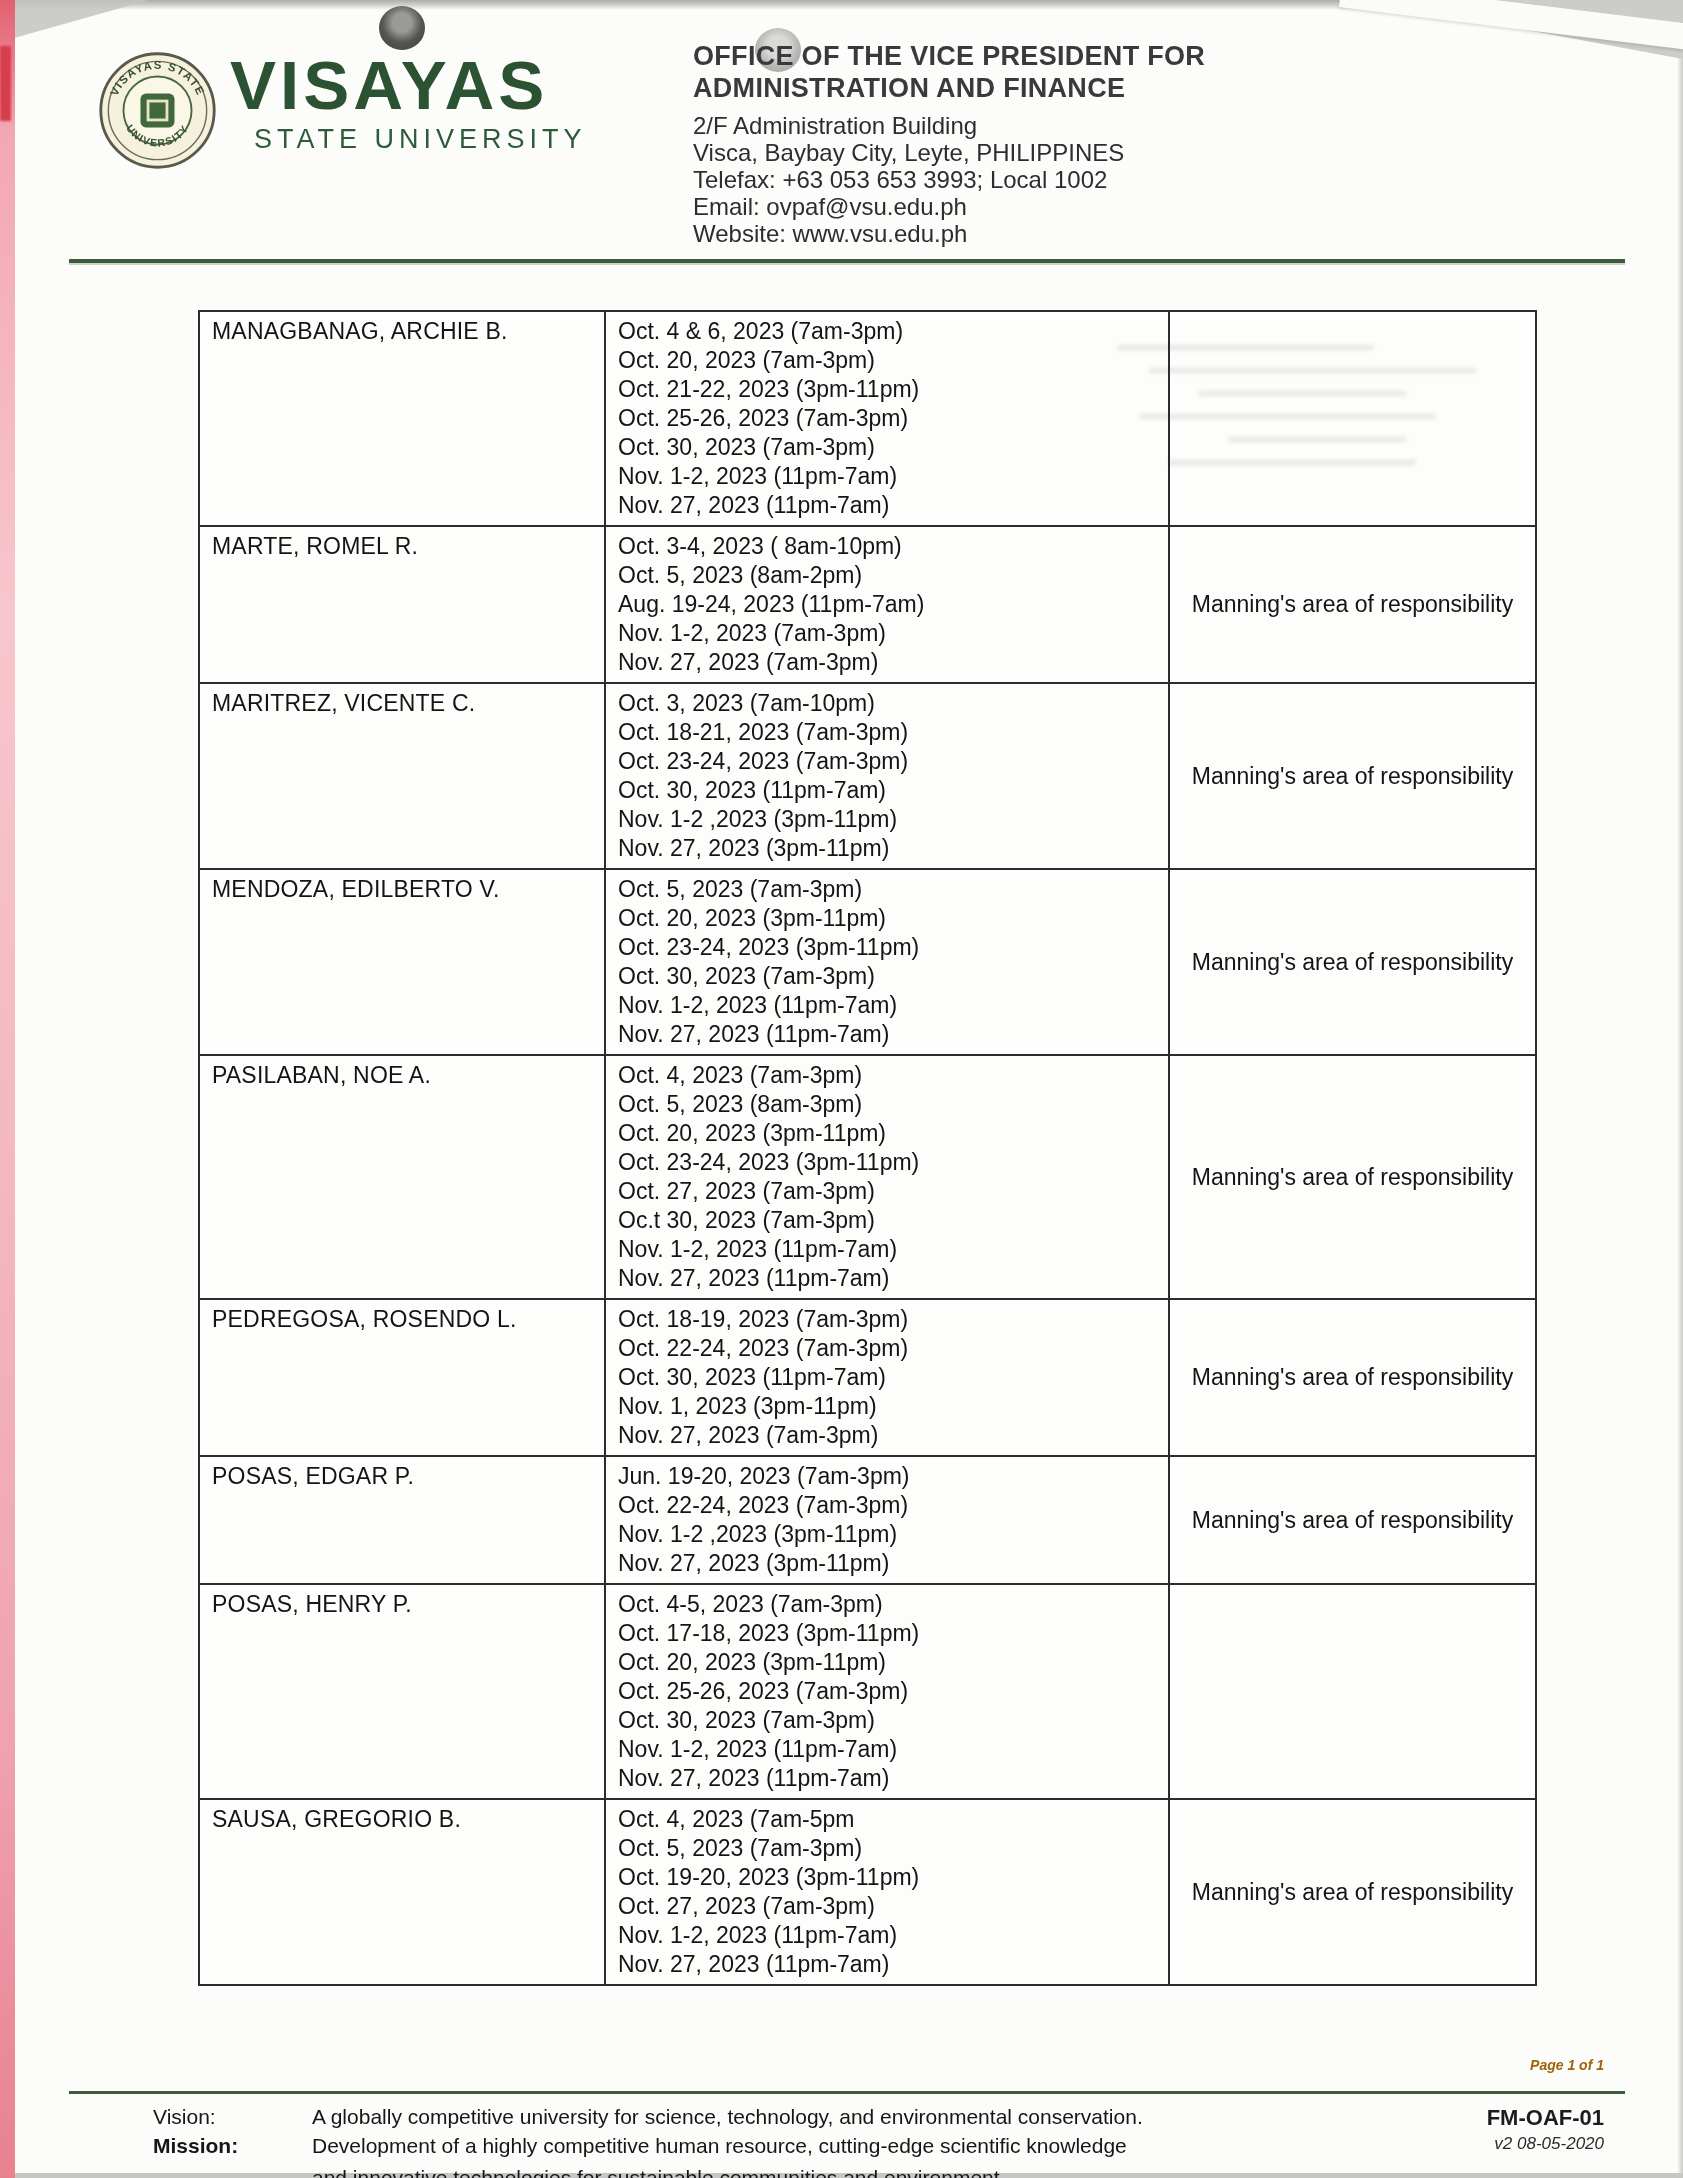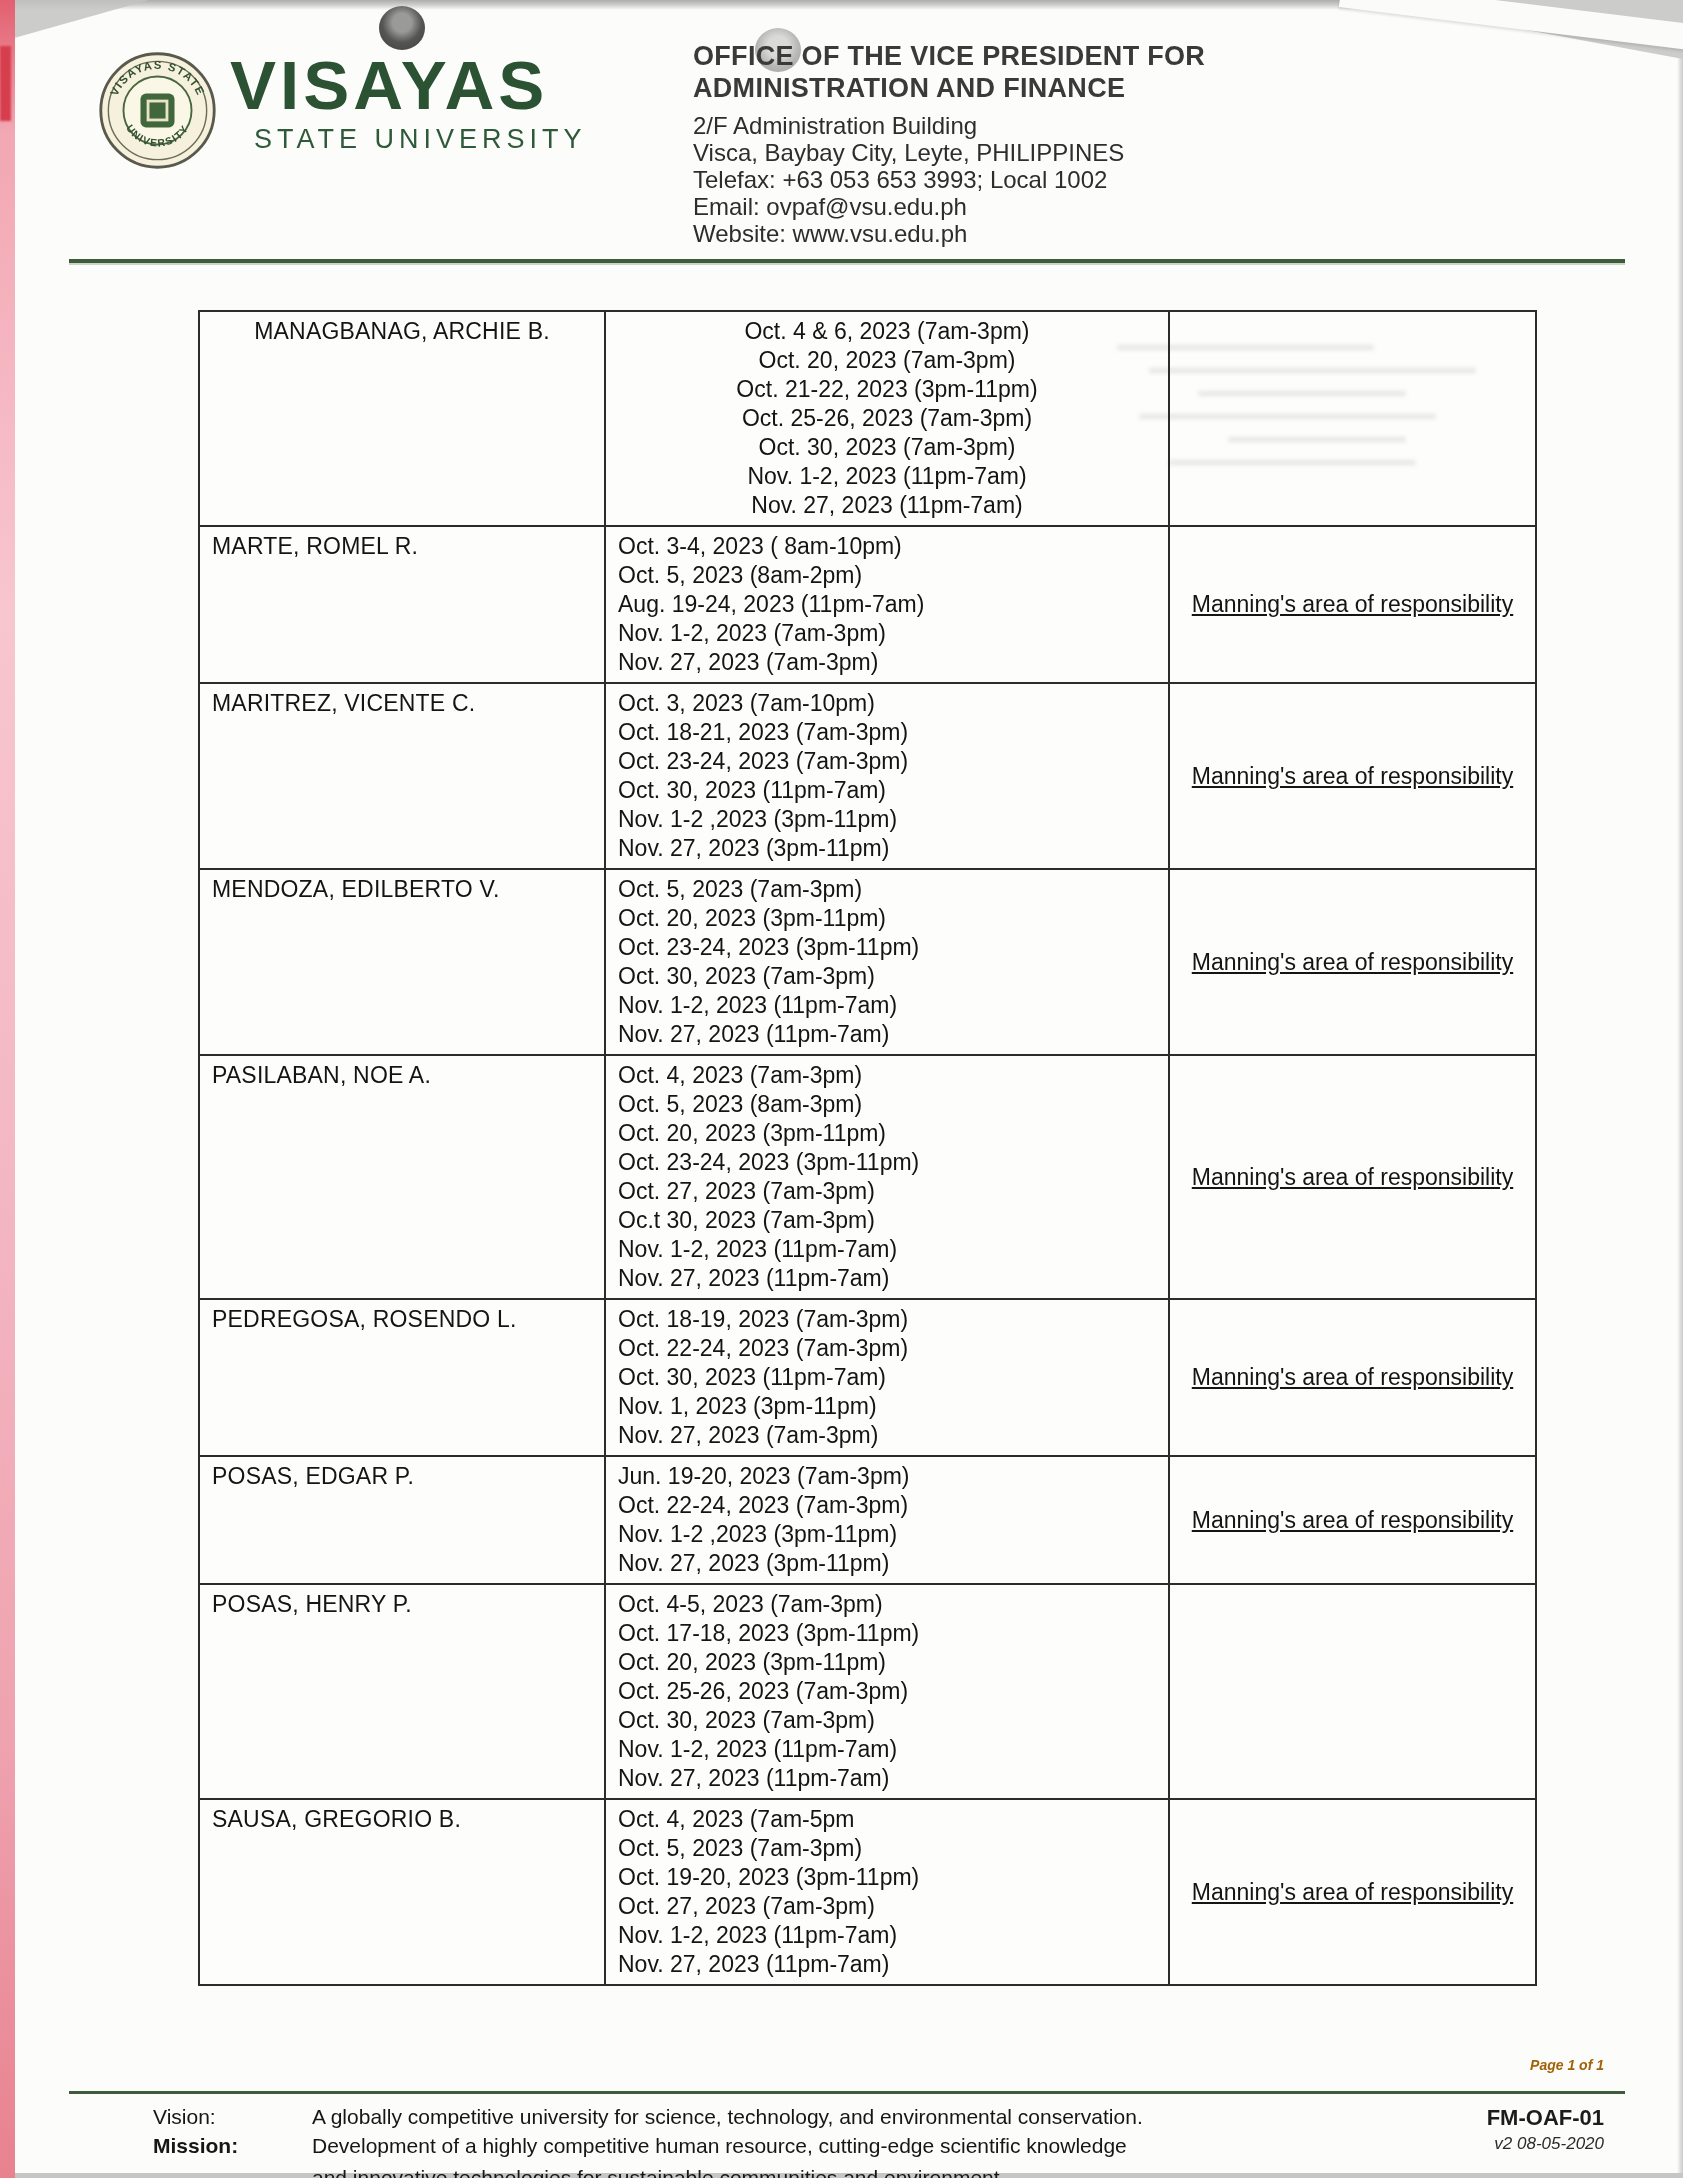--- a/index.html
+++ b/index.html
@@ -42,26 +42,26 @@
   .office-title { font-size:27px; font-weight:bold; color:#3a3a3a; line-height:32px; letter-spacing:0.3px; }
   .address { margin-top:8px; font-size:24px; color:#2d2d2d; line-height:27px; }
 
   .head-rule { position:absolute; left:69px; top:259px; width:1556px; height:4px; background:#3c5c3c;
                box-shadow:0 2px 0 rgba(60,92,60,.25); }
 
   
   .schedule-table { position:absolute; left:198px; top:310px; width:1339px;
                     border:2px solid #2c2c2c; background:rgba(255,255,255,.25); }
   .trow { display:flex; border-top:2px solid #2c2c2c; }
-  .trow:first-child { border-top:none;text-align:center; }
+  .trow:first-child { border-top:none; }
   .cell { font-size:23px; line-height:29px; color:#141414; padding:5px 12px; }
   .cell-name { width:404px; letter-spacing:0.2px; }
   .cell-sched { width:564px; border-left:2px solid #2c2c2c; }
   .cell-remarks { flex:1; border-left:2px solid #2c2c2c; display:flex; align-items:center;
-                  justify-content:center; text-align:center; padding:14px 14px;text-decoration:underline; }
+                  justify-content:center; text-align:center; padding:14px 14px; }
 
   
   .page-num { position:absolute; left:1307px; top:2057px; width:297px; text-align:right;
               font-size:14px; font-style:italic; font-weight:bold; color:#a16207; }
   .foot-rule { position:absolute; left:69px; top:2091px; width:1556px; height:3px; background:#3c5c3c; }
   .vision-label  { position:absolute; left:153px; top:2105px; font-size:21px; font-weight:normal; color:#161616; }
   .vision-text   { position:absolute; left:312px; top:2105px; font-size:21px; color:#161616; }
   .mission-label { position:absolute; left:153px; top:2134px; font-size:21px; font-weight:bold; color:#161616; }
   .mission-text  { position:absolute; left:312px; top:2134px; font-size:21px; color:#161616; }
   .mission-text2 { position:absolute; left:312px; top:2166px; font-size:21px; color:#161616; }

